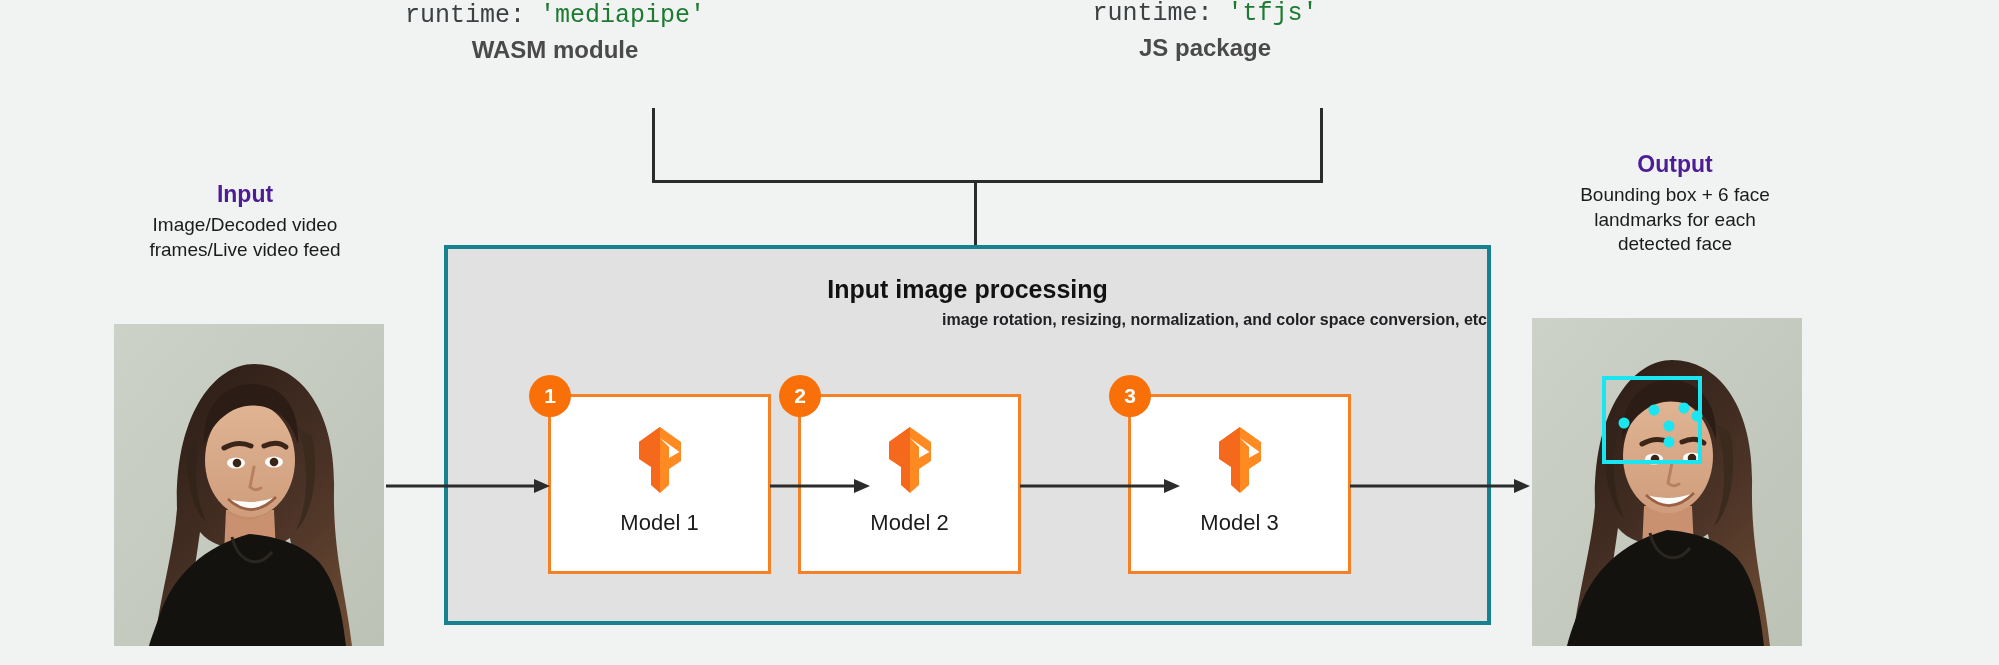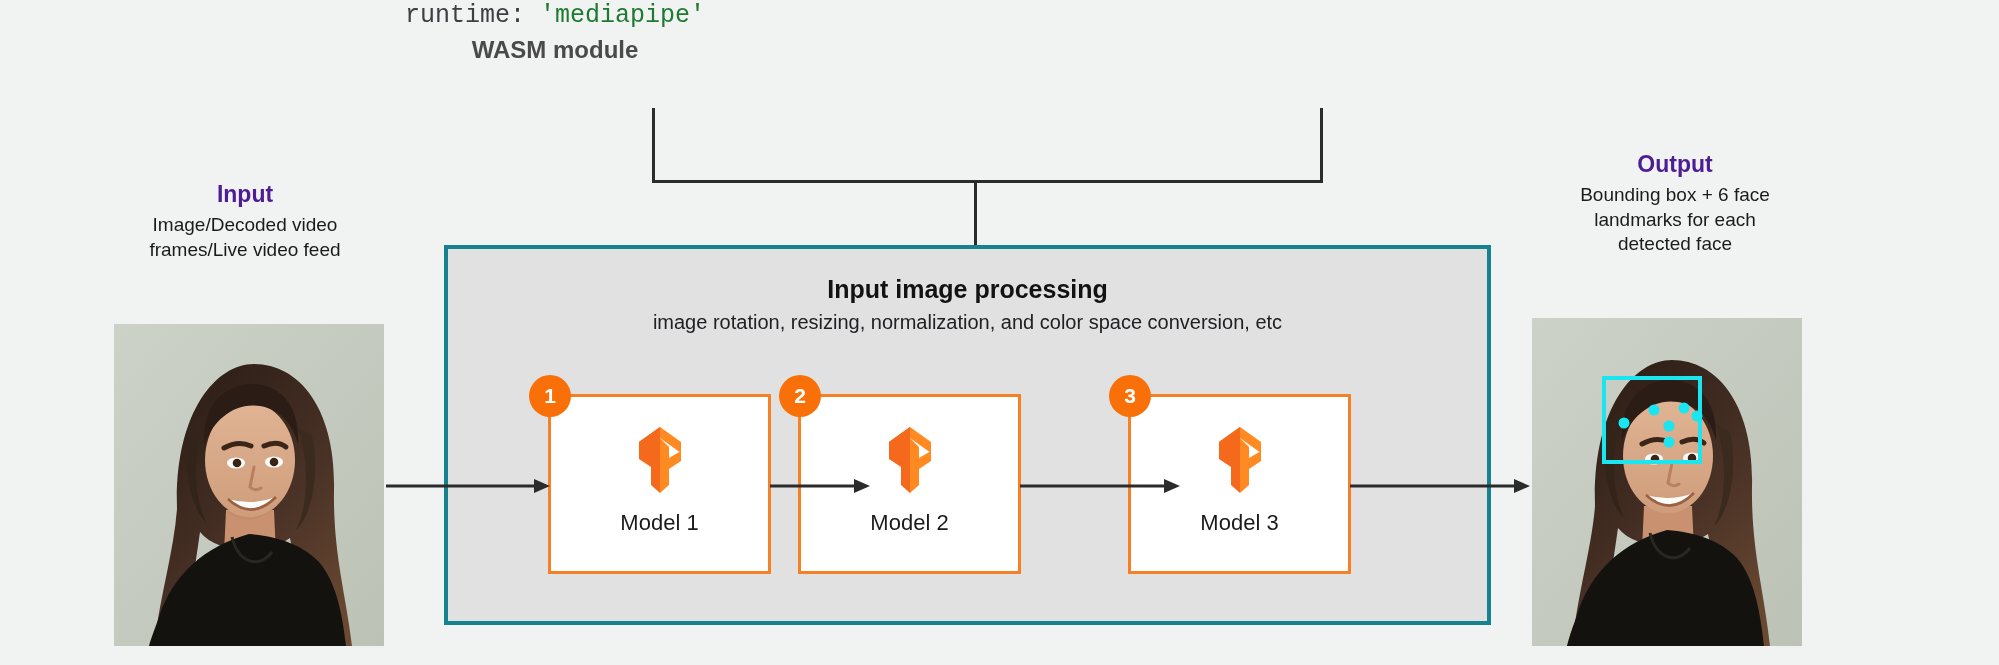--- a/index.html
+++ b/index.html
@@ -94,23 +94,24 @@
     top: 26px;
     text-align: center;
     font-size: 25px;
     font-weight: bold;
     color: #121212;
   }
   #proc-sub {
     position: absolute;
     left: 0; right: 0;
     top: 62px;
-    text-align: center;
-    font-size: 20px;
+    text-align: right;
+    font-size: 16px;
     color: #202124;
+    font-weight: bold;
   }
 
   
   .model-card {
     position: absolute;
     width: 223px;
     height: 180px;
     background: #ffffff;
     border: 3px solid #f58025;
     box-sizing: border-box;
@@ -158,20 +159,24 @@
 </head>
 <body>
 
 <div id="stage">
 
   <div class="runtime-label" style="left:390px; top:2px; width:330px;">
     <div class="runtime-code"><span>runtime: </span><span class="str">'mediapipe'</span></div>
     <div class="runtime-kind">WASM module</div>
   </div>
 
+  <div class="runtime-label" style="left:1040px; top:0px; width:330px;">
+    <div class="runtime-code"><span>runtime: </span><span class="str">'tfjs'</span></div>
+    <div class="runtime-kind">JS package</div>
+  </div>
 
   <div class="connector">
     <div class="v-line" style="left:652px; top:108px; height:75px;"></div>
     <div class="v-line" style="left:1320px; top:108px; height:75px;"></div>
     <div class="h-line" style="left:652px; top:180px; width:671px;"></div>
     <div class="v-line" style="left:974px; top:180px; height:67px;"></div>
   </div>
 
   <div class="side-caption" style="left:110px; top:180px; width:270px;">
     <div class="title">Input</div>

